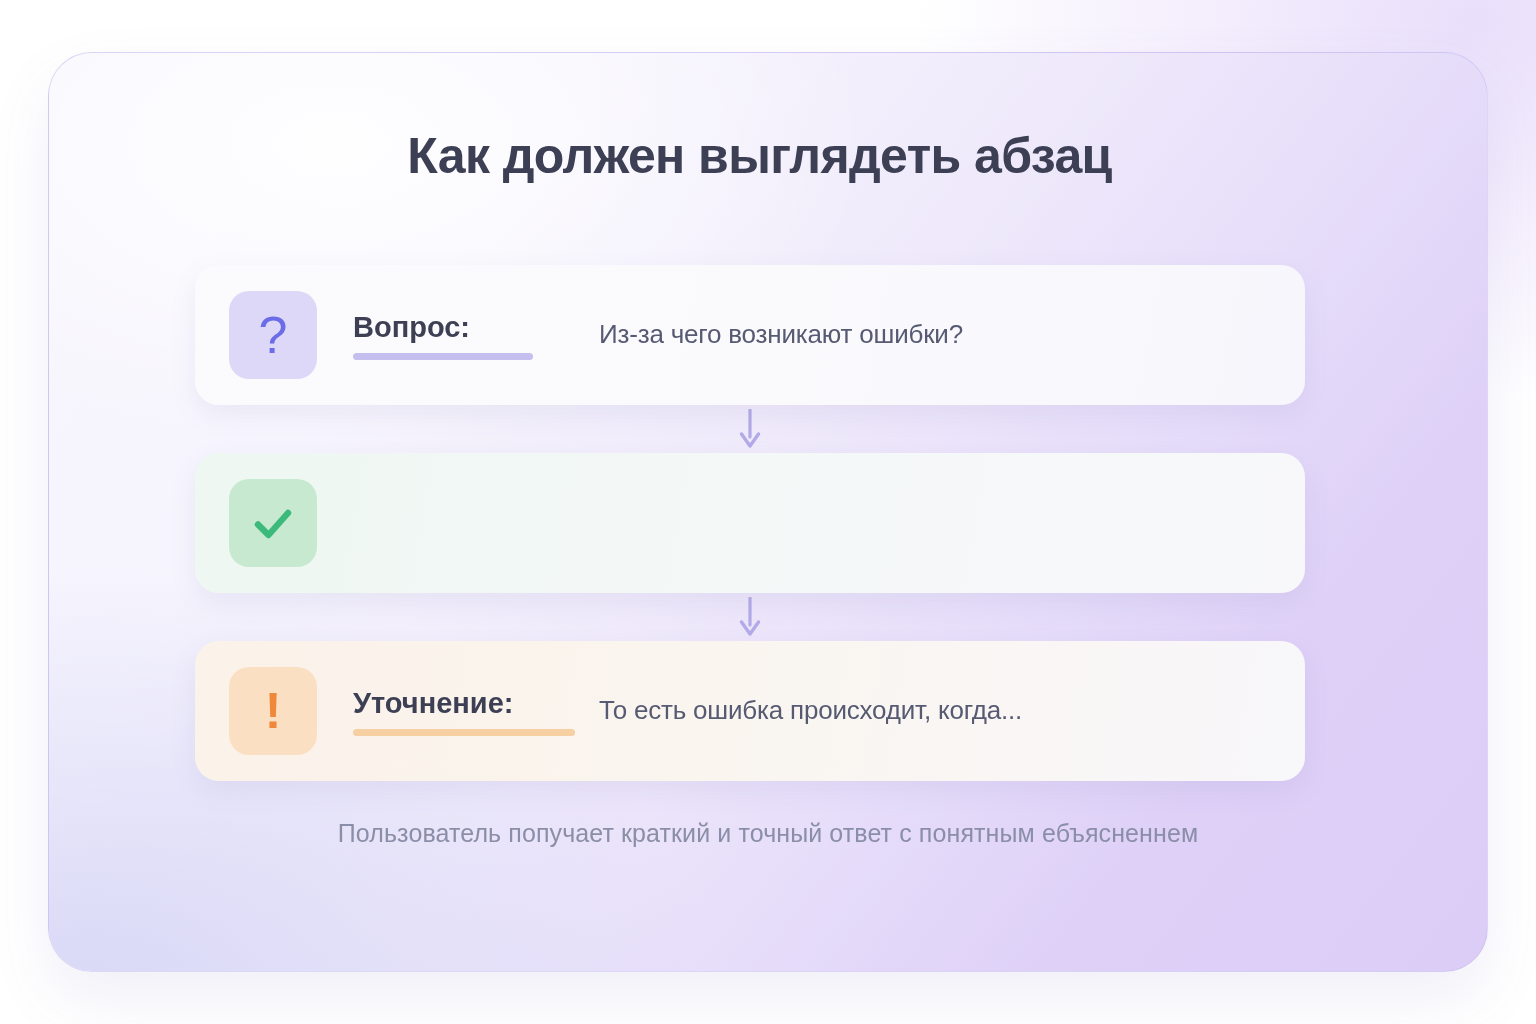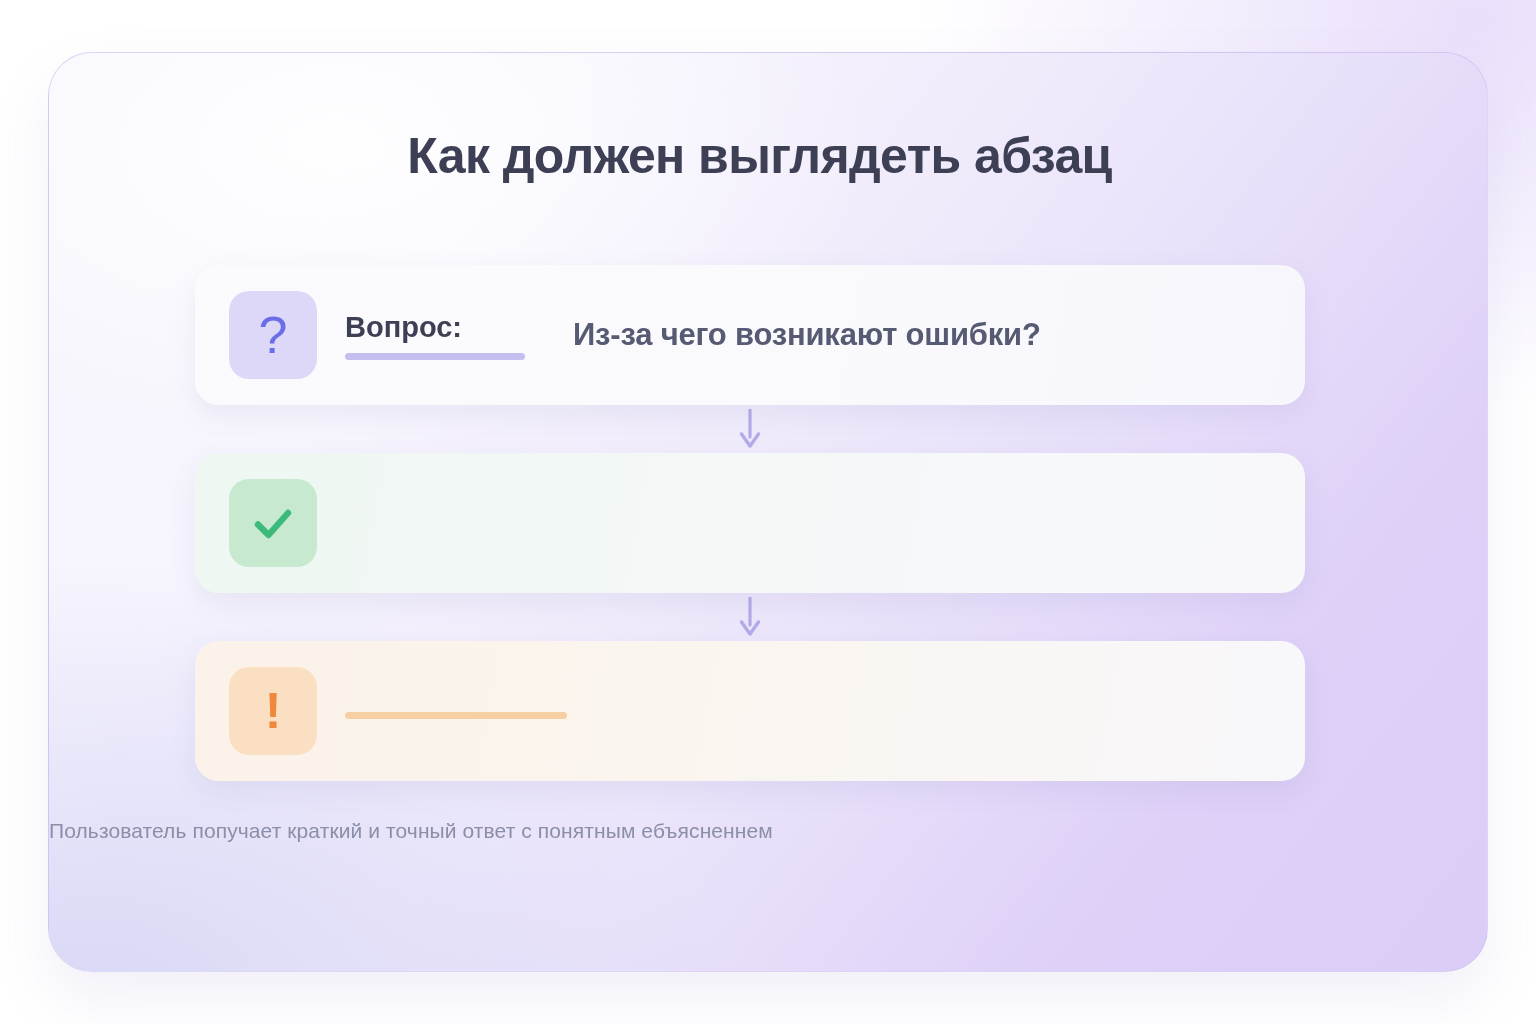--- a/index.html
+++ b/index.html
@@ -122,65 +122,64 @@
     line-height: 1;
   }
   .icon-glyph.qmark { color: #6b6ce8; font-weight: 500; font-size: 52px; }
   .icon-glyph.bang  { color: #f0883c; font-size: 50px; }
 
   .check-svg { width: 52px; height: 52px; display: block; }
 
   .label-col {
     flex: 0 0 auto;
     width: 222px;
-    margin-left: 28px;
+    margin-left: 36px;
   }
   .label-text {
     font-size: 29px;
     font-weight: 700;
     color: #3d4055;
     line-height: 1.18;
   }
   .label-rule {
     margin-top: 9px;
     height: 7px;
     border-radius: 4px;
     width: 180px;
   }
   .label-rule.purple { background: #c5bff0; }
   .label-rule.orange { background: #f6cfa3; width: 222px; }
   .label-rule.hidden { visibility: hidden; height: 0; margin: 0; }
 
   .body-text {
     flex: 1 1 auto;
-    font-size: 31px;
+    font-size: 26px;
     color: #565a72;
     letter-spacing: -0.2px;
     line-height: 1.2;
-    margin-left: 6px;
-    font-weight: bold;
+    margin-left: 24px;
   }
 
   
   .connector {
     display: flex;
     justify-content: center;
     align-items: center;
     height: 48px;
   }
   .arrow-svg { width: 26px; height: 40px; display: block; }
 
   
   .footer {
     position: absolute;
     left: 0;
     right: 0;
     top: 766px;
-    text-align: left;
-    font-size: 21px;
+    text-align: center;
+    font-size: 25px;
     color: #8b8ea8;
     letter-spacing: 0.1px;
   }
 </style>
 </head>
 <body>
 
 <div class="stage">
   <div class="panel">
     <div class="panel-inner">
@@ -220,22 +219,24 @@
             <line x1="13" y1="1" x2="13" y2="28" stroke="#b3abe8" stroke-width="3.2" stroke-linecap="round"></line>
             <path d="M4.5 25 L13 37 L21.5 25" fill="none" stroke="#b3abe8" stroke-width="3.4" stroke-linecap="round" stroke-linejoin="round"></path>
           </svg>
         </div>
 
         <div class="row note">
           <div class="icon-box orange">
             <span class="icon-glyph bang">!</span>
           </div>
           <div class="label-col">
+            <div class="label-text">Уточнение:</div>
             <div class="label-rule orange"></div>
           </div>
+          <div class="body-text">То есть ошибка происходит, когда...</div>
         </div>
 
       </div>
 
       <div class="footer">Пользователь попучает краткий и точный ответ с понятным ебъясненнем</div>
 
     </div>
   </div>
 </div>
 

